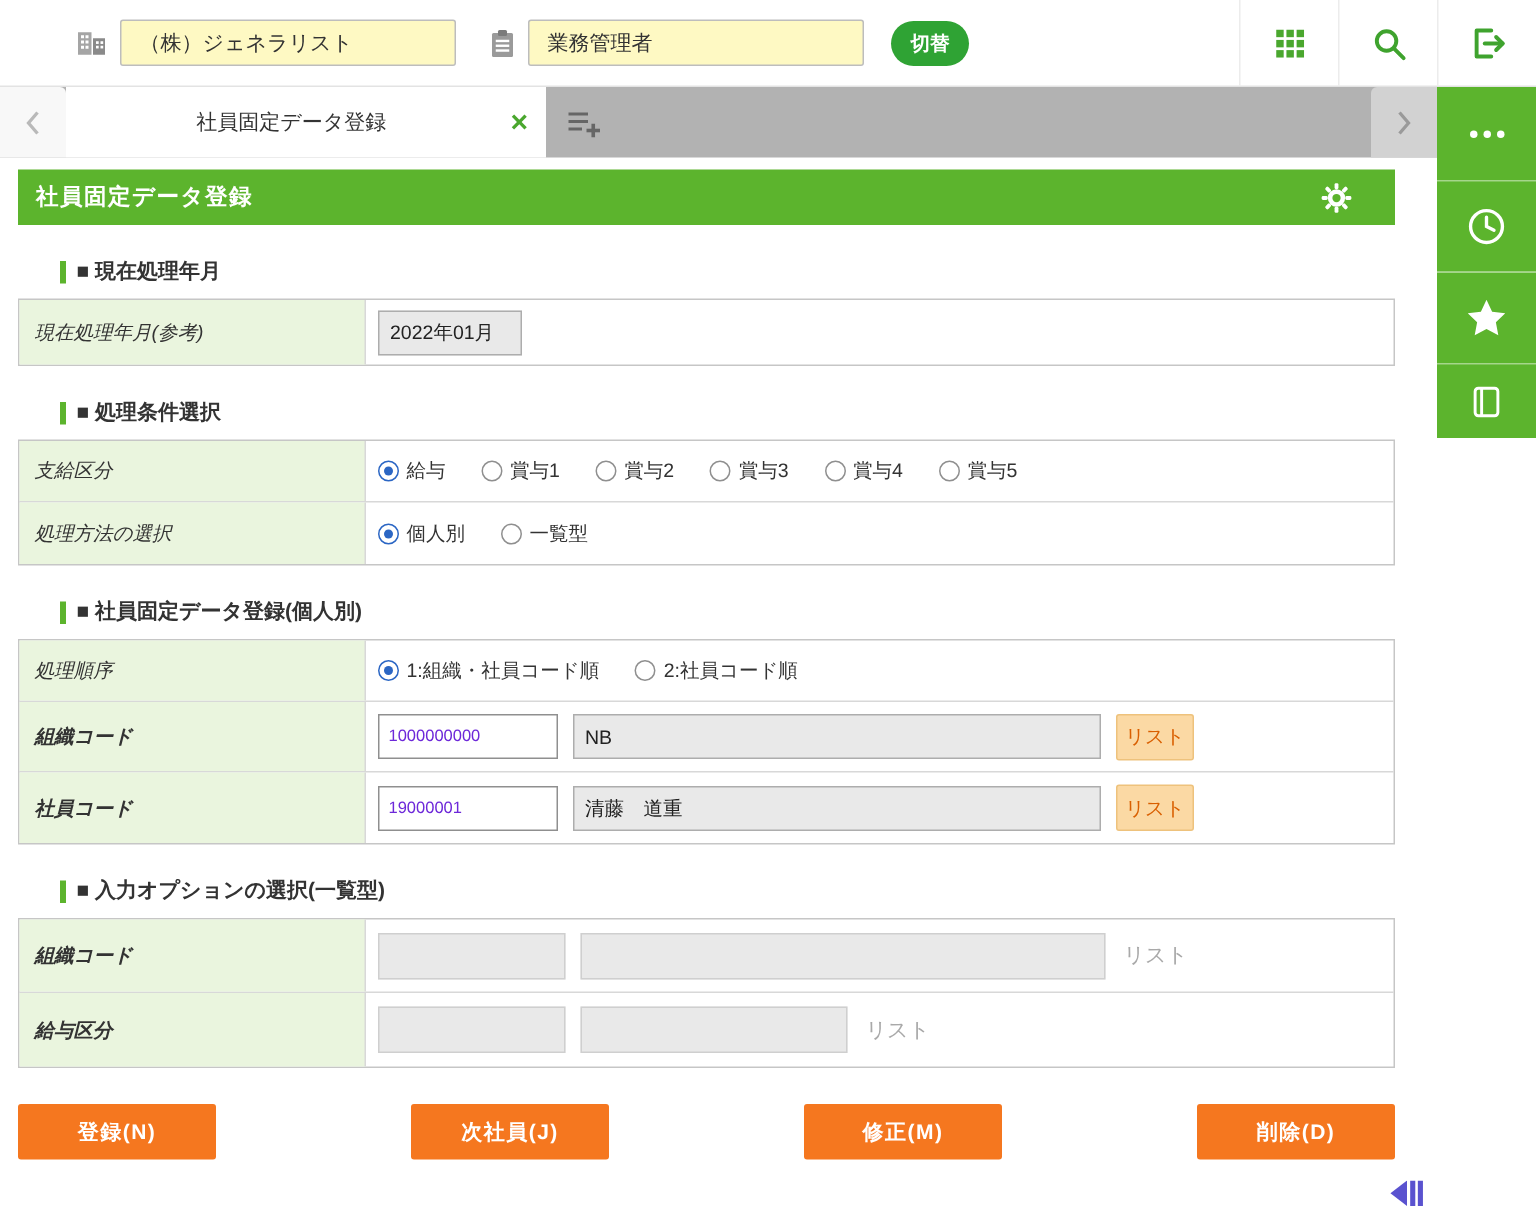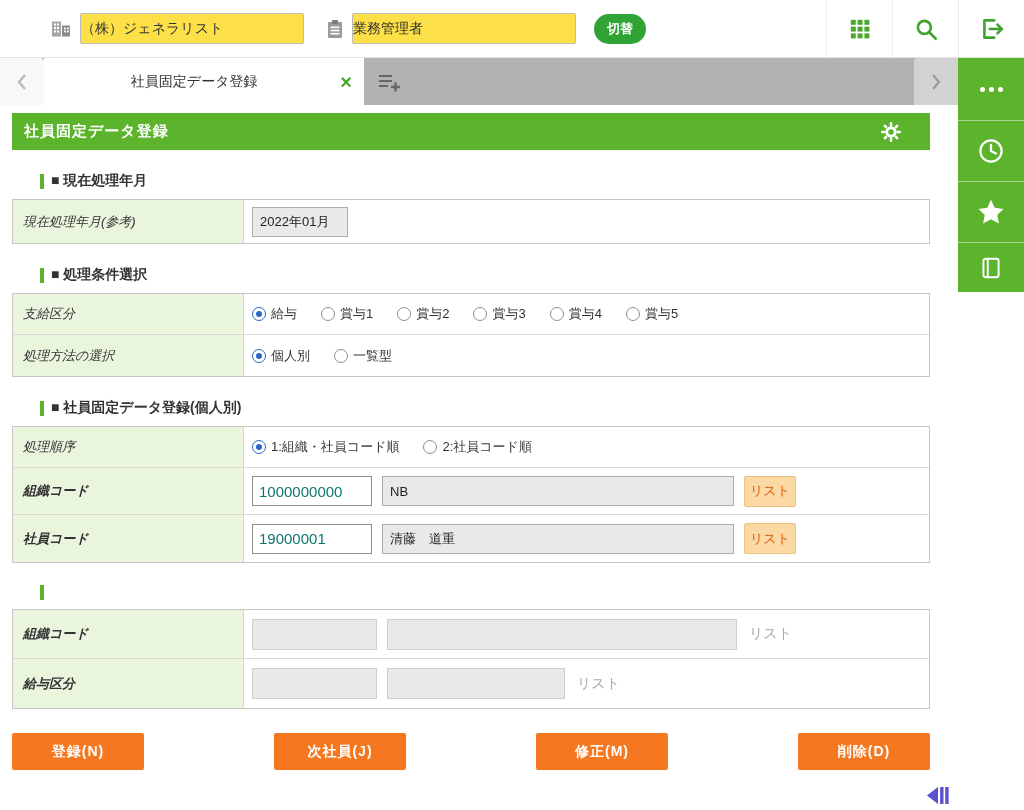--- a/index.html
+++ b/index.html
@@ -7,22 +7,22 @@
   body {
     font-family:"Liberation Sans","DejaVu Sans",sans-serif;
     background:#ffffff; color:#333; position:relative; overflow:hidden;
   }
 
   
   .topbar { position:absolute; top:0; left:0; width:1024px; height:58px; background:#fff;
             display:flex; align-items:center; border-bottom:1px solid #e3e3e3; }
   .hd-icon { margin-left:50px; display:flex; }
   .hd-icon2 { margin-left:22px; display:flex; }
-  .hd-input { width:224px; height:31px; background:#fde047; border:1px solid #bdbdbd; border-radius:2px;
-              font-size:14px; padding:0 0; color:#333; margin-left:8px; font-family:inherit; }
+  .hd-input { width:224px; height:31px; background:#fef9c3; border:1px solid #bdbdbd; border-radius:2px;
+              font-size:14px; padding:0 12px; color:#333; margin-left:8px; font-family:inherit; }
   .switch-btn { margin-left:18px; width:52px; height:30px; border-radius:15px; background:#2fa334;
                 border:none; color:#fff; font-size:13px; font-weight:bold; font-family:inherit; cursor:pointer; }
   .right-icons { margin-left:auto; display:flex; height:100%; }
   .icon-cell { width:66px; height:100%; display:flex; align-items:center; justify-content:center;
                border-left:1px solid #ececec; cursor:pointer; }
 
   
   .tabbar { position:absolute; top:58px; left:0; width:958px; height:47px; background:#b2b2b2; display:flex; }
   .tab-scroll-left { width:44px; height:100%; background:#f8f8f8; display:flex; align-items:center;
                      justify-content:center; cursor:pointer; border-top-right-radius:4px; }
@@ -56,22 +56,22 @@
   .r-sm { min-height:41px; } .r-md { min-height:43px; } .r-lg { min-height:47px; } .r-xl { min-height:49px; }
   .tlabel { width:231px; background:#eaf5de; border-right:1px solid #d8d8d8; display:flex; align-items:center;
             padding:0 10px; font-size:13px; flex-shrink:0;font-style:italic; }
   .tlabel.bold { font-weight:bold; }
   .tvalue { flex:1; display:flex; align-items:center; padding:6px 8px; gap:10px; }
 
   .ro-box { background:#e9e9e9; border:1px solid #adadad; height:30px; display:flex; align-items:center;
             padding:0 7px; font-size:13px; color:#222; font-family:inherit; }
   input.ro-box { display:inline-block; }
   .w96 { width:96px; } .w352 { width:352px; }
-  .code-input { width:120px; height:30px; border:1px solid #8f8f8f; background:#fff; font-size:15px;
-                padding:0 6px; font-family:inherit; color:#0f766e; }
+  .code-input { width:120px; height:30px; border:1px solid #8f8f8f; background:#fff; font-size:11px;
+                padding:0 6px; font-family:inherit; color:#6d28d9; }
   .list-btn { width:52px; height:31px; background:#fbd9a4; border:1px solid #eec27c; color:#d95f00;
               font-size:13px; border-radius:2px; cursor:pointer; font-family:inherit; }
   .dis-box { background:#e9e9e9; border:1px solid #cfcfcf; height:31px; }
   .w125 { width:125px; } .w350 { width:350px; } .w178 { width:178px; }
   .list-dis { color:#a9a9a9; font-size:14px; margin-left:2px; }
 
   .radio-opt { display:inline-flex; align-items:center; gap:5px; margin-right:14px; font-size:13px; cursor:pointer; }
   .radio { width:14px; height:14px; border-radius:50%; border:1px solid #8f8f8f; background:#fff;
            position:relative; display:inline-block; flex-shrink:0; }
   .radio.checked { border-color:#2b66c4; }
@@ -323,20 +323,21 @@
       <div class="tvalue">
         <input class="code-input" value="19000001" style="">
         <div class="ro-box w352">清藤　道重</div>
         <button class="list-btn">リスト</button>
       </div>
     </div>
   </div>
 
   <div class="sec-head">
     <span class="sec-bar"></span>
+    <span>■ 入力オプションの選択(一覧型)</span>
   </div>
   <div class="tbl">
     <div class="trow r-xl">
       <div class="tlabel bold">組織コード</div>
       <div class="tvalue">
         <div class="dis-box w125"></div>
         <div class="dis-box w350"></div>
         <span class="list-dis">リスト</span>
       </div>
     </div>

